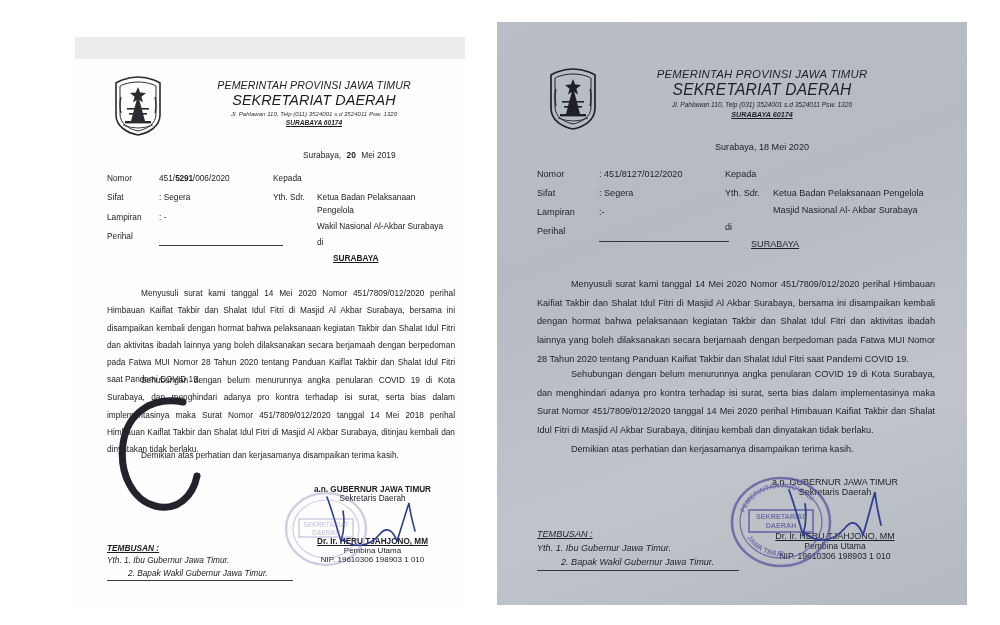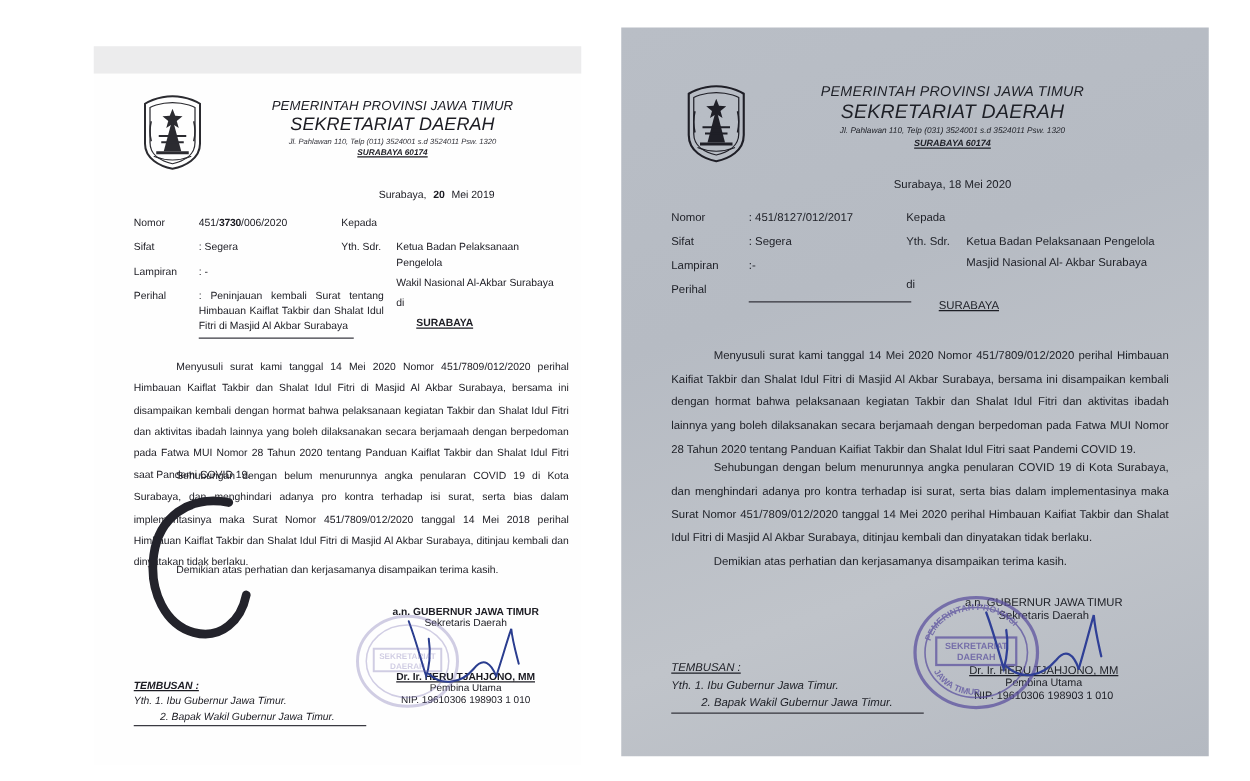--- a/index.html
+++ b/index.html
@@ -98,34 +98,33 @@
     <div style="position:absolute; left:228px; top:113px; font-size:8.4px;">
       <span>Surabaya,</span>
       <span class="date-hand" style="margin:0 3px;">20</span>
       <span>Mei  2019</span>
     </div>
 
     <div class="lsh" style="position:absolute; left:32px; top:135px; width:200px;">
       <div class="field-row">
         <span class="field-label" style="width:52px;">Nomor</span>
         <span>
-          <span>451/</span><span class="nomor-hand">3730</span><span>/006/2020</span>
+          <span>451/</span><span class="nomor-hand">5291</span><span>/006/2020</span>
         </span>
       </div>
       <div class="field-row" style="margin-top:7px;">
         <span class="field-label" style="width:52px;">Sifat</span>
         <span>:&nbsp;<span>Segera</span></span>
       </div>
       <div class="field-row" style="margin-top:7px;">
         <span class="field-label" style="width:52px;">Lampiran</span>
         <span>:&nbsp;<span>-</span></span>
       </div>
       <div class="field-row" style="margin-top:7px;">
         <span class="field-label" style="width:52px; flex:0 0 52px;">Perihal</span>
-        <span class="just" style="flex:1;">:&nbsp;<span>Peninjauan kembali Surat tentang Himbauan Kaiflat Takbir dan Shalat Idul Fitri di Masjid Al Akbar Surabaya</span></span>
       </div>
       <div style="margin-top:3px; margin-left:52px; width:124px; border-bottom:1px solid #3a3a42;"></div>
     </div>
 
     <div class="lsh" style="position:absolute; left:198px; top:135px; width:180px;">
       <div>Kepada</div>
       <div style="display:flex; margin-top:7px;">
         <span style="flex:0 0 44px;">Yth. Sdr.</span>
         <span style="flex:1;">
           <span>Ketua Badan Pelaksanaan Pengelola</span><br>
@@ -203,21 +202,21 @@
         <div class="hdr-l2" style="font-size:15.6px; margin-top:1px;">SEKRETARIAT DAERAH</div>
         <div class="hdr-addr" style="font-size:6.6px; margin-top:2px;">Jl. Pahlawan 110, Telp (031) 3524001 s.d 3524011 Psw. 1320</div>
         <div class="hdr-city" style="font-size:7.2px; margin-top:2px;">SURABAYA 60174</div>
       </div>
 
       <div style="position:absolute; left:218px; top:120px; font-size:9.1px;">Surabaya, 18 Mei 2020</div>
 
       <div class="rsh" style="position:absolute; left:40px; top:145px; width:215px;">
         <div class="field-row">
           <span style="flex:0 0 62px;">Nomor</span>
-          <span>: 451/8127/012/2017</span>
+          <span>: 451/8127/012/2020</span>
         </div>
         <div class="field-row" style="margin-top:5px;">
           <span style="flex:0 0 62px;">Sifat</span>
           <span>: Segera</span>
         </div>
         <div class="field-row" style="margin-top:5px;">
           <span style="flex:0 0 62px;">Lampiran</span>
           <span>:-</span>
         </div>
         <div class="field-row" style="margin-top:5px;">

